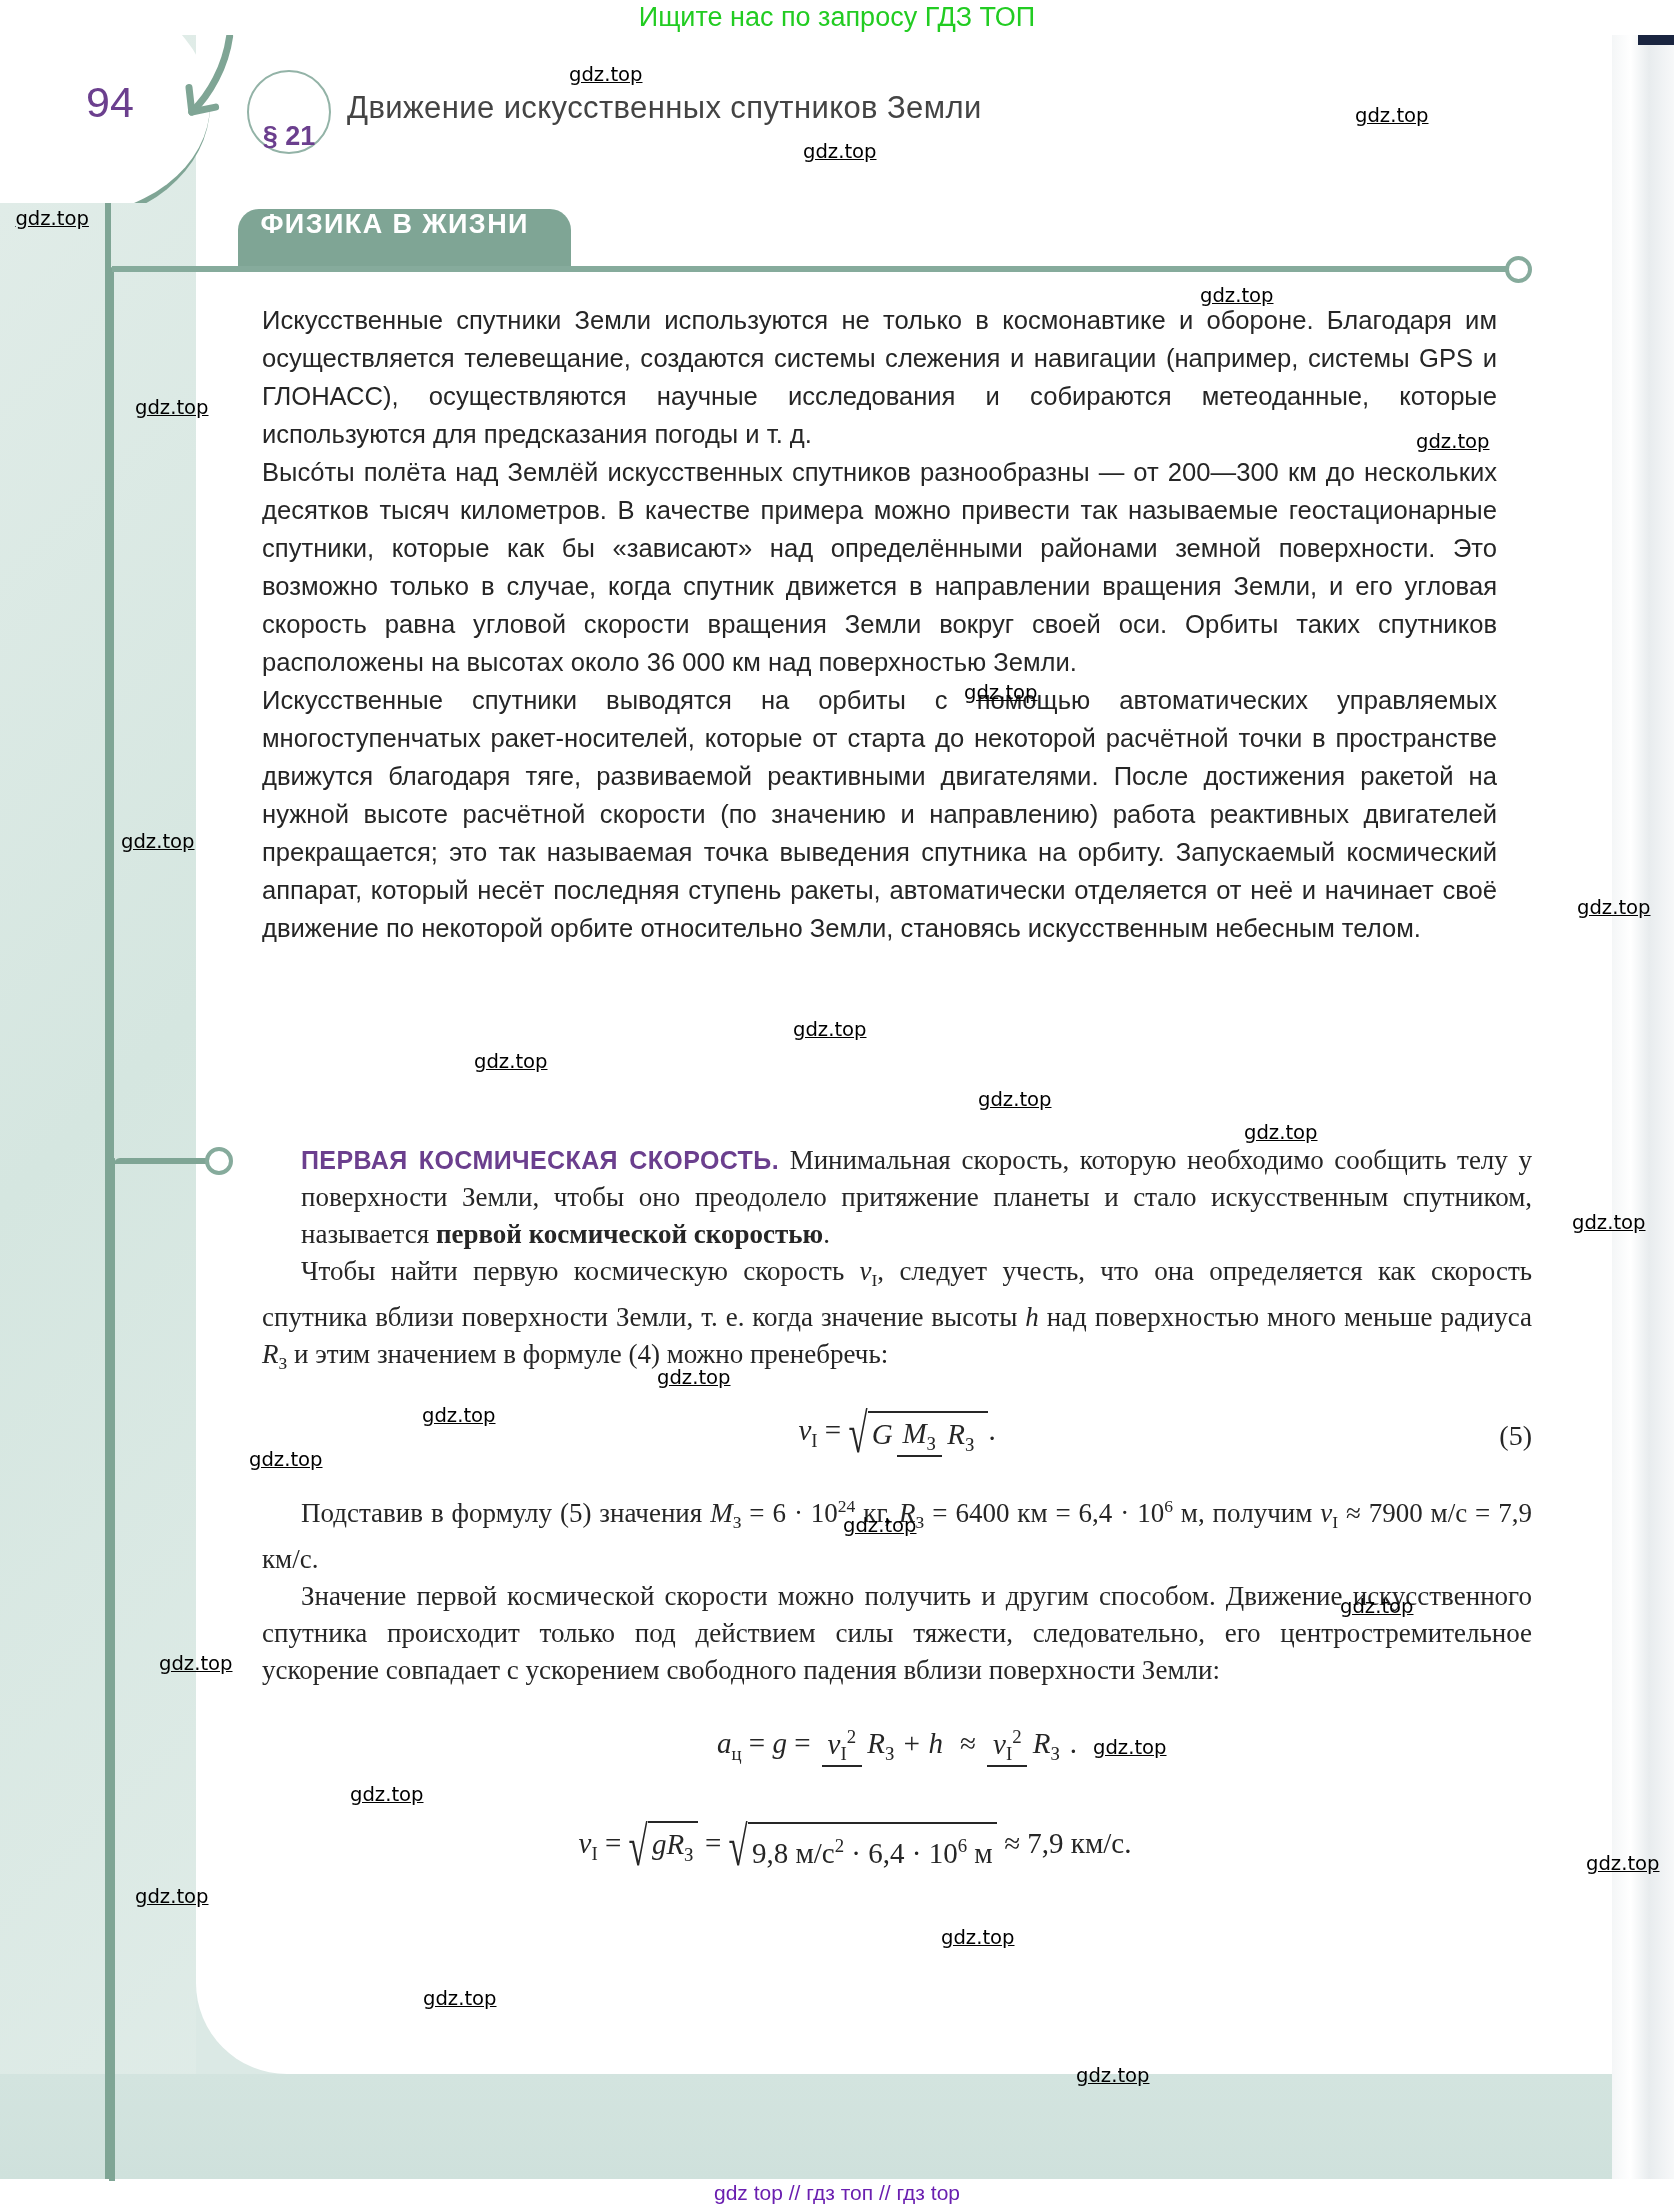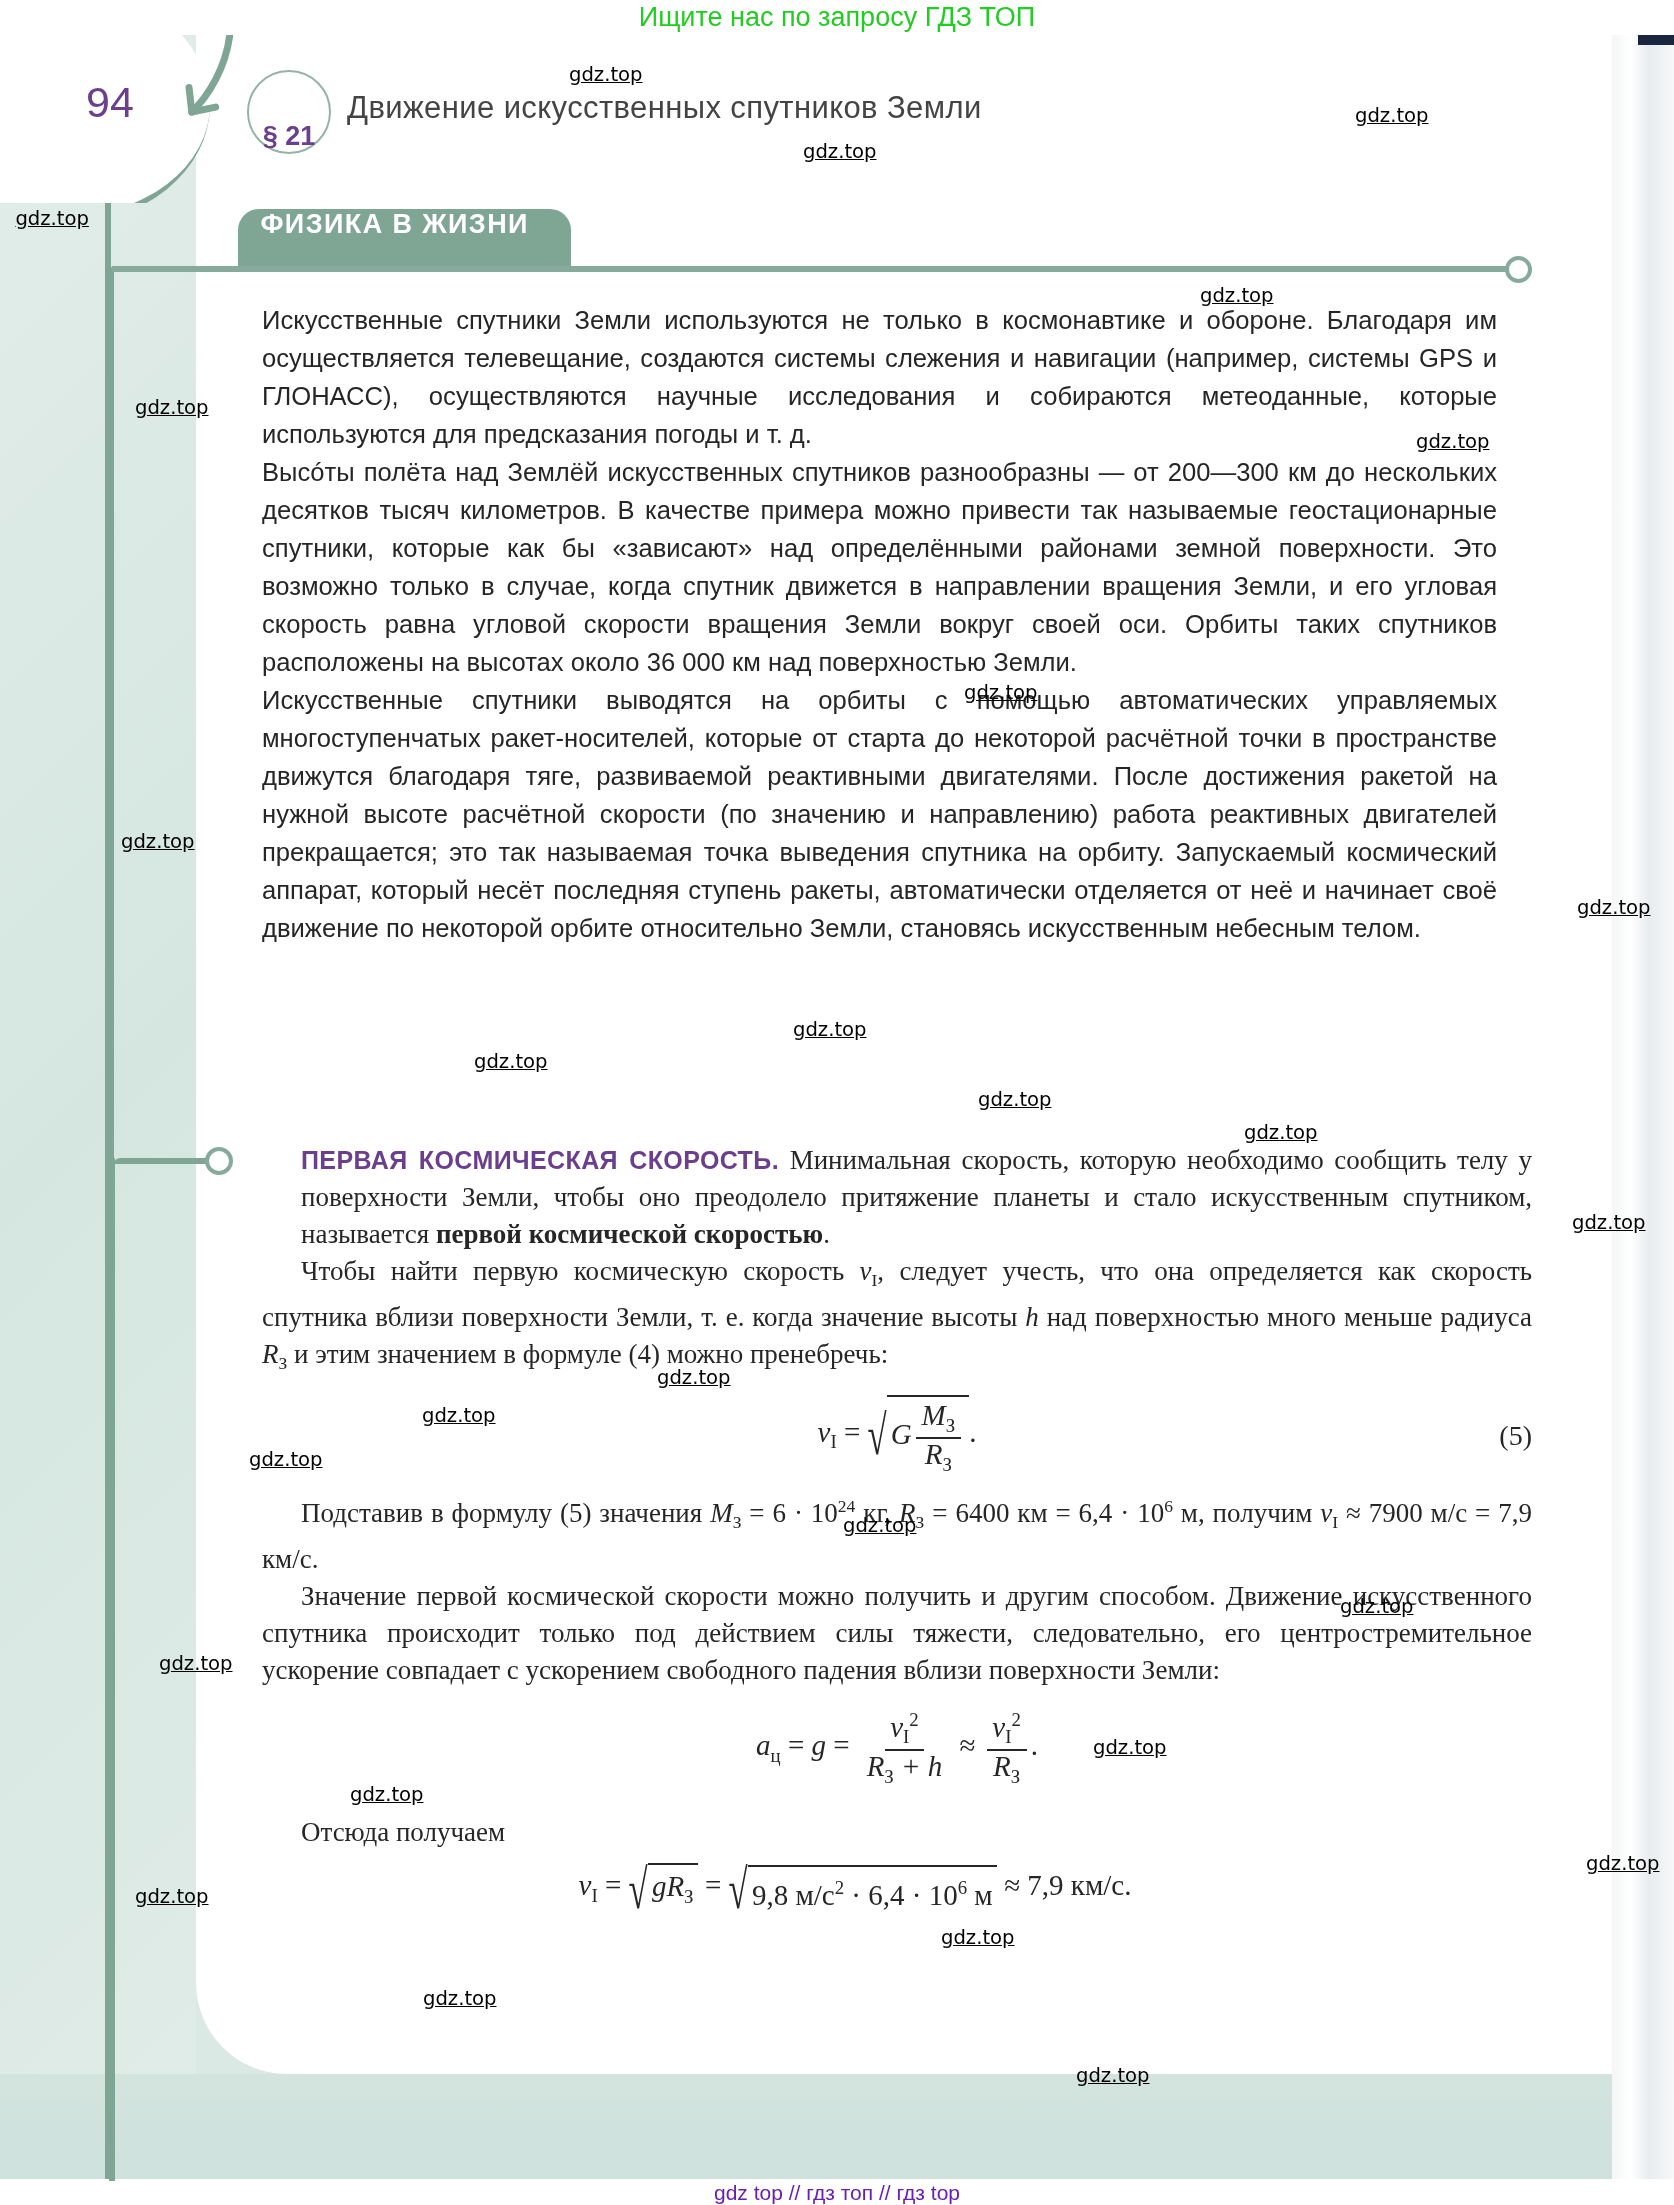--- a/index.html
+++ b/index.html
@@ -118,21 +118,21 @@
   .math { font-family: "Liberation Serif", serif; font-style: italic; }
   sub, sup { font-size: 65%; font-style: normal; }
 
   .formula-row {
     position: relative; height: 84px; display: flex; align-items: center;
     font-family: "Liberation Serif", serif; font-size: 29px;
   }
   .formula-center { position: absolute; left: 0; right: 0; text-align: center; }
   .eq-number { position: absolute; right: 0; font-size: 28px; }
 
-  .frac { display: inline-flex; flex-direction: column; align-items: center;
+  .frac { display: inline-flex; flex-direction: row; align-items: center;
     vertical-align: middle; margin: 0 4.2px; justify-content: space-between; }
   .frac .num { border-bottom: 2.1px solid #262626; padding: 0 5.6px; line-height: 1.1; }
   .frac .den { padding: 0 5.6px; line-height: 1.1; }
   .sqrt { display: inline-flex; align-items: center; vertical-align: middle; }
   .sqrt .radical { font-size: 120%; transform: scaleY(1.6); display: inline-block; }
   .sqrt .radicand { border-top: 2.1px solid #262626; padding: 2.8px 4.2px 0 4.2px; }
 
   .wm {
     position: absolute; font-family: "DejaVu Sans", sans-serif; font-size: 19.6px;
     color: #000000; white-space: nowrap; text-decoration: underline;
@@ -222,21 +222,20 @@
       <span class="frac">
           <span class="num math"><span>v</span><sub>I</sub><sup>2</sup></span>
           <span class="den math"><span>R</span><sub>З</sub><span> + h</span></span>
         </span><span> ≈ </span><span class="frac">
           <span class="num math"><span>v</span><sub>I</sub><sup>2</sup></span>
           <span class="den math"><span>R</span><sub>З</sub></span>
         </span><span>.</span>
     </div>
   </div>
 
-  <p class="indent" style="margin-top:5.6px;">Отсюда получаем</p>
 
   <div class="formula-row" style="height:77px;">
     <div class="formula-center" style="padding-right:84px;">
       <span class="math">v</span><sub>I</sub><span> = </span>
       <span class="sqrt">
           <span class="radical">√</span>
           <span class="radicand math"><span>gR</span><sub>З</sub></span>
         </span><span> = </span>
       <span class="sqrt">
           <span class="radical">√</span>

